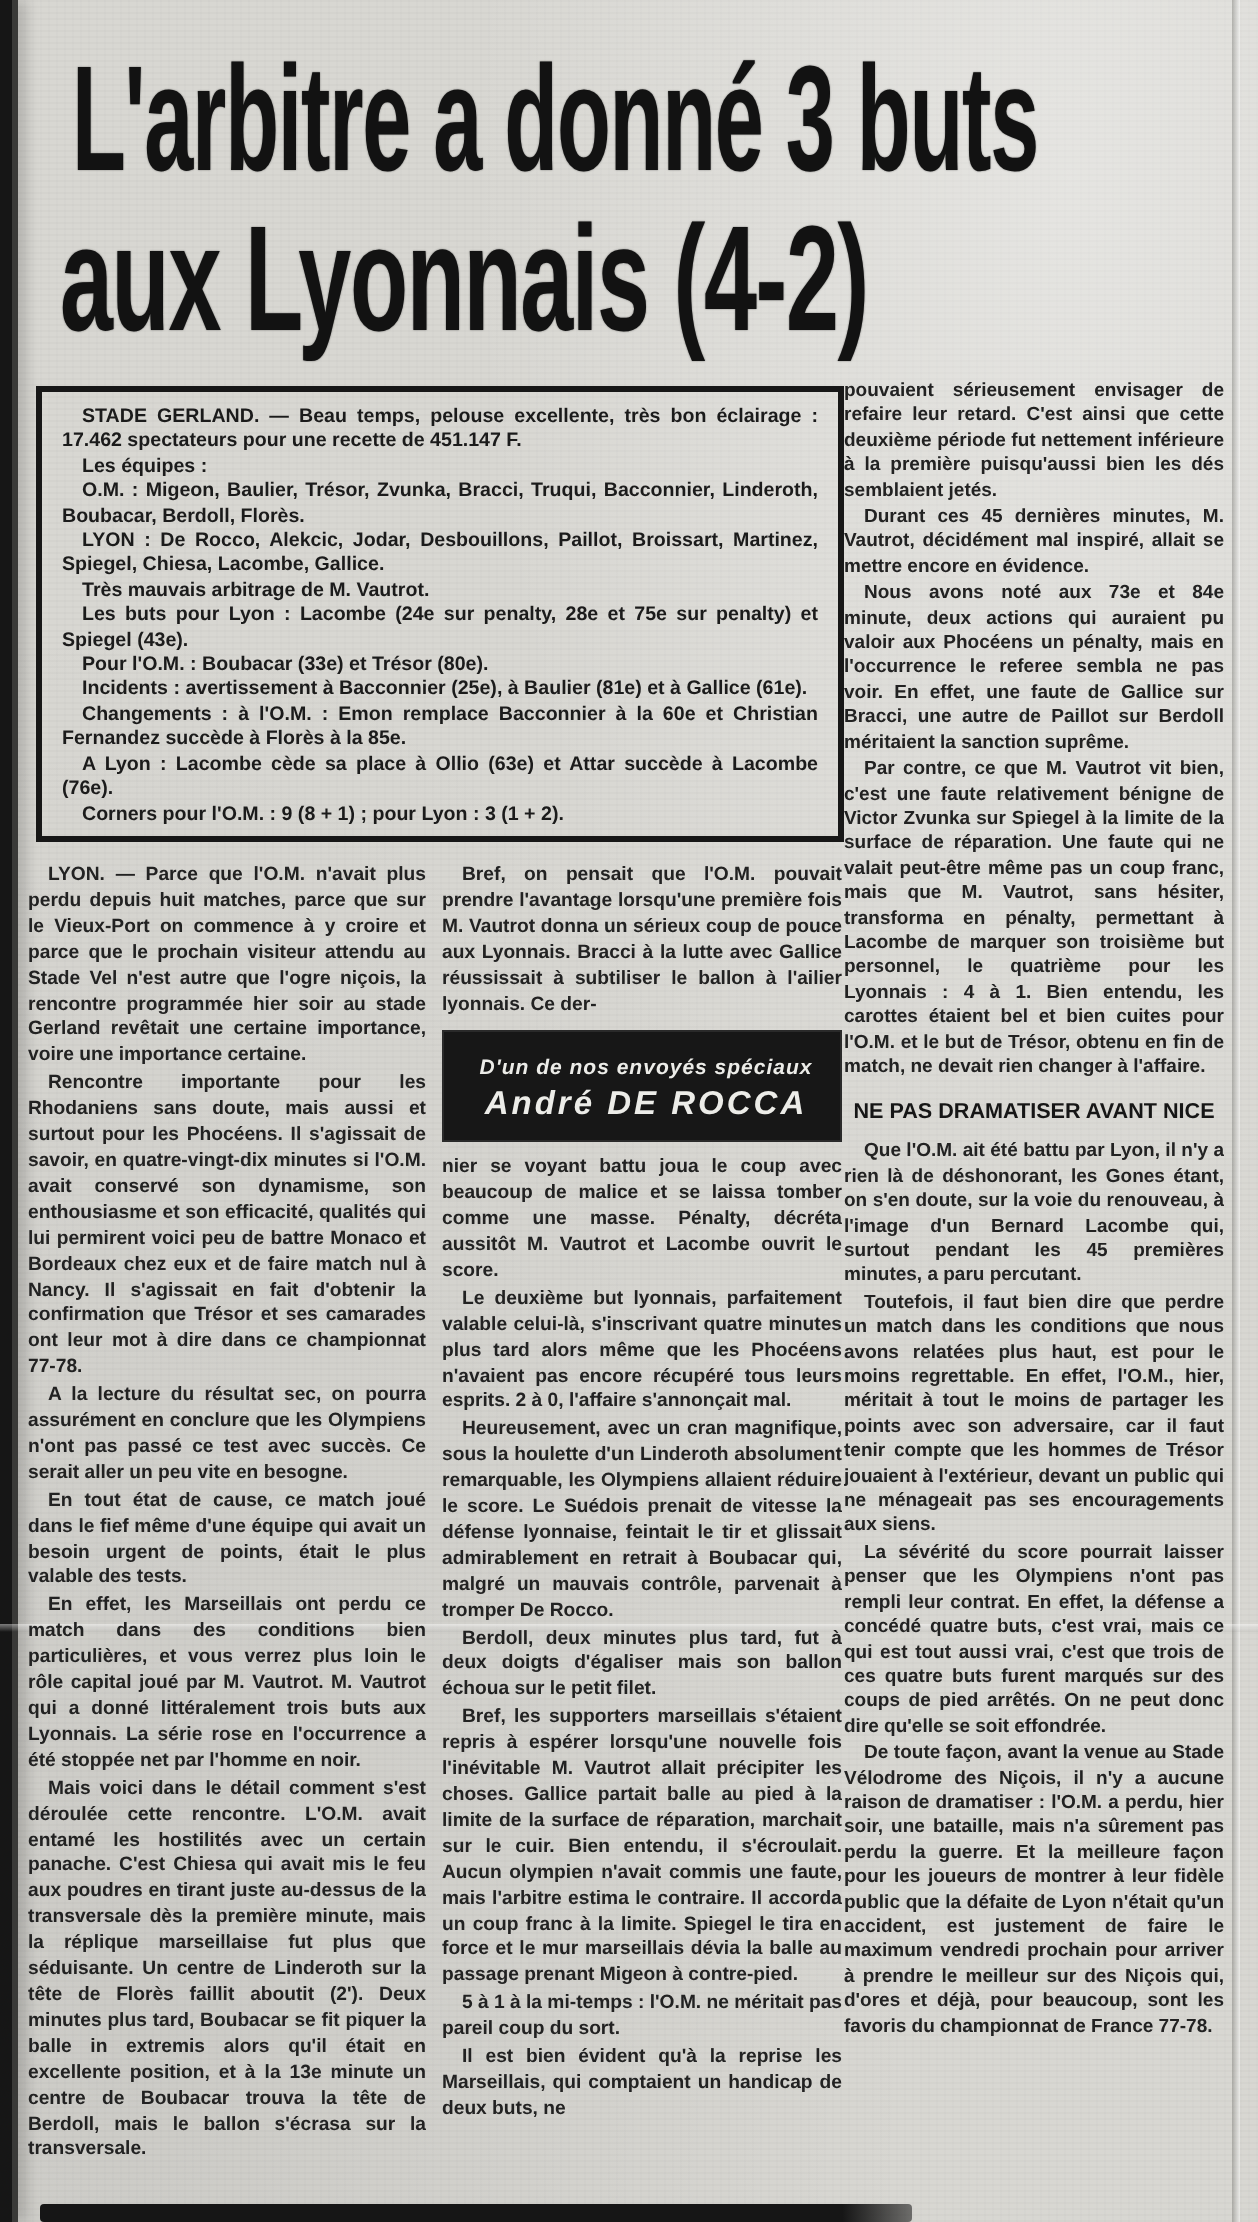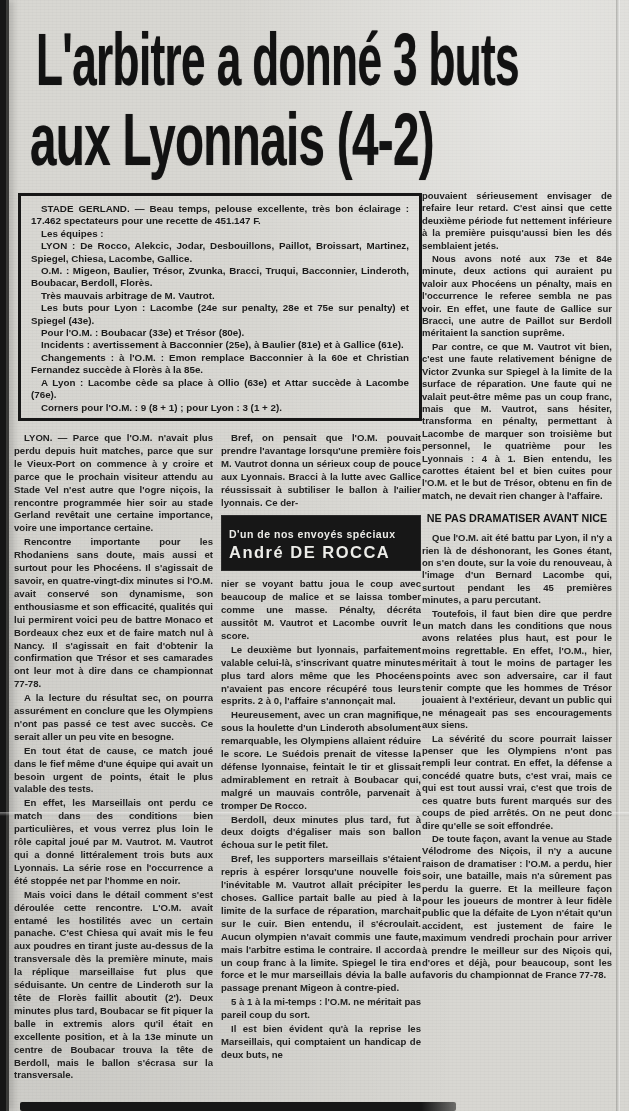--- a/index.html
+++ b/index.html
@@ -65,23 +65,24 @@
   }
   .col p{margin:0 0 1px 0;text-indent:10px;}
   .col p.no-indent{text-indent:0;}
   .col1{left:14px;top:432px;width:199px;height:679px;font-size:9.6px;line-height:12.9px;}
   .col2{left:221px;top:432px;width:200px;height:679px;font-size:9.6px;line-height:12.9px;}
   .col3{left:422px;top:190px;width:190px;height:921px;font-size:9.5px;line-height:12.4px;}
   .byline-box{
     margin:6px 0 7px 0;
     background:#171717;
     color:#ecece8;
-    text-align:left;
+    text-align:center;
     padding:13px 4px 12px 8px;
     box-shadow:0 0 0 1px #2a2a2a inset;
+    font-style:italic;
   }
   .byline-box .kicker{
     font-size:10.5px;font-weight:bold;letter-spacing:0.5px;
     text-indent:0;margin:0 0 5px 0;
   }
   .byline-box .author{
     font-size:16.5px;font-weight:bold;letter-spacing:1.5px;
     text-indent:0;margin:0;
   }
   .subhead{
@@ -106,22 +107,22 @@
   <div class="edge-strip"></div>
   <div class="right-rule"></div>
   <div class="fold-line"></div>
 
   <div class="hl hl1">L'arbitre a donné 3 buts</div>
   <div class="hl hl2">aux Lyonnais (4-2)</div>
 
   <div class="infobox">
     <p>STADE GERLAND. — Beau temps, pelouse excellente, très bon éclairage : 17.462 spectateurs pour une recette de 451.147 F.</p>
     <p>Les équipes :</p>
+    <p>O.M. : Migeon, Baulier, Trésor, Zvunka, Bracci, Truqui, Bacconnier, Linderoth, Boubacar, Berdoll, Florès.</p>
     <p>LYON : De Rocco, Alekcic, Jodar, Desbouillons, Paillot, Broissart, Martinez, Spiegel, Chiesa, Lacombe, Gallice.</p>
-    <p>O.M. : Migeon, Baulier, Trésor, Zvunka, Bracci, Truqui, Bacconnier, Linderoth, Boubacar, Berdoll, Florès.</p>
     <p>Très mauvais arbitrage de M. Vautrot.</p>
     <p>Les buts pour Lyon : Lacombe (24e sur penalty, 28e et 75e sur penalty) et Spiegel (43e).</p>
     <p>Pour l'O.M. : Boubacar (33e) et Trésor (80e).</p>
     <p>Incidents : avertissement à Bacconnier (25e), à Baulier (81e) et à Gallice (61e).</p>
     <p>Changements : à l'O.M. : Emon remplace Bacconnier à la 60e et Christian Fernandez succède à Florès à la 85e.</p>
     <p>A Lyon : Lacombe cède sa place à Ollio (63e) et Attar succède à Lacombe (76e).</p>
     <p>Corners pour l'O.M. : 9 (8 + 1) ; pour Lyon : 3 (1 + 2).</p>
   </div>
 
   <div class="col col1">
@@ -143,20 +144,21 @@
     <p>Le deuxième but lyonnais, parfaitement valable celui-là, s'inscrivant quatre minutes plus tard alors même que les Phocéens n'avaient pas encore récupéré tous leurs esprits. 2 à 0, l'affaire s'annonçait mal.</p>
     <p>Heureusement, avec un cran magnifique, sous la houlette d'un Linderoth absolument remarquable, les Olympiens allaient réduire le score. Le Suédois prenait de vitesse la défense lyonnaise, feintait le tir et glissait admirablement en retrait à Boubacar qui, malgré un mauvais contrôle, parvenait à tromper De Rocco.</p>
     <p>Berdoll, deux minutes plus tard, fut à deux doigts d'égaliser mais son ballon échoua sur le petit filet.</p>
     <p>Bref, les supporters marseillais s'étaient repris à espérer lorsqu'une nouvelle fois l'inévitable M. Vautrot allait précipiter les choses. Gallice partait balle au pied à la limite de la surface de réparation, marchait sur le cuir. Bien entendu, il s'écroulait. Aucun olympien n'avait commis une faute, mais l'arbitre estima le contraire. Il accorda un coup franc à la limite. Spiegel le tira en force et le mur marseillais dévia la balle au passage prenant Migeon à contre-pied.</p>
     <p>5 à 1 à la mi-temps : l'O.M. ne méritait pas pareil coup du sort.</p>
     <p>Il est bien évident qu'à la reprise les Marseillais, qui comptaient un handicap de deux buts, ne</p>
   </div>
 
   <div class="col col3">
     <p class="no-indent">pouvaient sérieusement envisager de refaire leur retard. C'est ainsi que cette deuxième période fut nettement inférieure à la première puisqu'aussi bien les dés semblaient jetés.</p>
+    <p>Durant ces 45 dernières minutes, M. Vautrot, décidément mal inspiré, allait se mettre encore en évidence.</p>
     <p>Nous avons noté aux 73e et 84e minute, deux actions qui auraient pu valoir aux Phocéens un pénalty, mais en l'occurrence le referee sembla ne pas voir. En effet, une faute de Gallice sur Bracci, une autre de Paillot sur Berdoll méritaient la sanction suprême.</p>
     <p>Par contre, ce que M. Vautrot vit bien, c'est une faute relativement bénigne de Victor Zvunka sur Spiegel à la limite de la surface de réparation. Une faute qui ne valait peut-être même pas un coup franc, mais que M. Vautrot, sans hésiter, transforma en pénalty, permettant à Lacombe de marquer son troisième but personnel, le quatrième pour les Lyonnais : 4 à 1. Bien entendu, les carottes étaient bel et bien cuites pour l'O.M. et le but de Trésor, obtenu en fin de match, ne devait rien changer à l'affaire.</p>
     <h2 class="subhead">NE PAS DRAMATISER AVANT NICE</h2>
     <p>Que l'O.M. ait été battu par Lyon, il n'y a rien là de déshonorant, les Gones étant, on s'en doute, sur la voie du renouveau, à l'image d'un Bernard Lacombe qui, surtout pendant les 45 premières minutes, a paru percutant.</p>
     <p>Toutefois, il faut bien dire que perdre un match dans les conditions que nous avons relatées plus haut, est pour le moins regrettable. En effet, l'O.M., hier, méritait à tout le moins de partager les points avec son adversaire, car il faut tenir compte que les hommes de Trésor jouaient à l'extérieur, devant un public qui ne ménageait pas ses encouragements aux siens.</p>
     <p>La sévérité du score pourrait laisser penser que les Olympiens n'ont pas rempli leur contrat. En effet, la défense a concédé quatre buts, c'est vrai, mais ce qui est tout aussi vrai, c'est que trois de ces quatre buts furent marqués sur des coups de pied arrêtés. On ne peut donc dire qu'elle se soit effondrée.</p>
     <p>De toute façon, avant la venue au Stade Vélodrome des Niçois, il n'y a aucune raison de dramatiser : l'O.M. a perdu, hier soir, une bataille, mais n'a sûrement pas perdu la guerre. Et la meilleure façon pour les joueurs de montrer à leur fidèle public que la défaite de Lyon n'était qu'un accident, est justement de faire le maximum vendredi prochain pour arriver à prendre le meilleur sur des Niçois qui, d'ores et déjà, pour beaucoup, sont les favoris du championnat de France 77-78.</p>
   </div>
 
   <div class="bottom-bar"></div>

